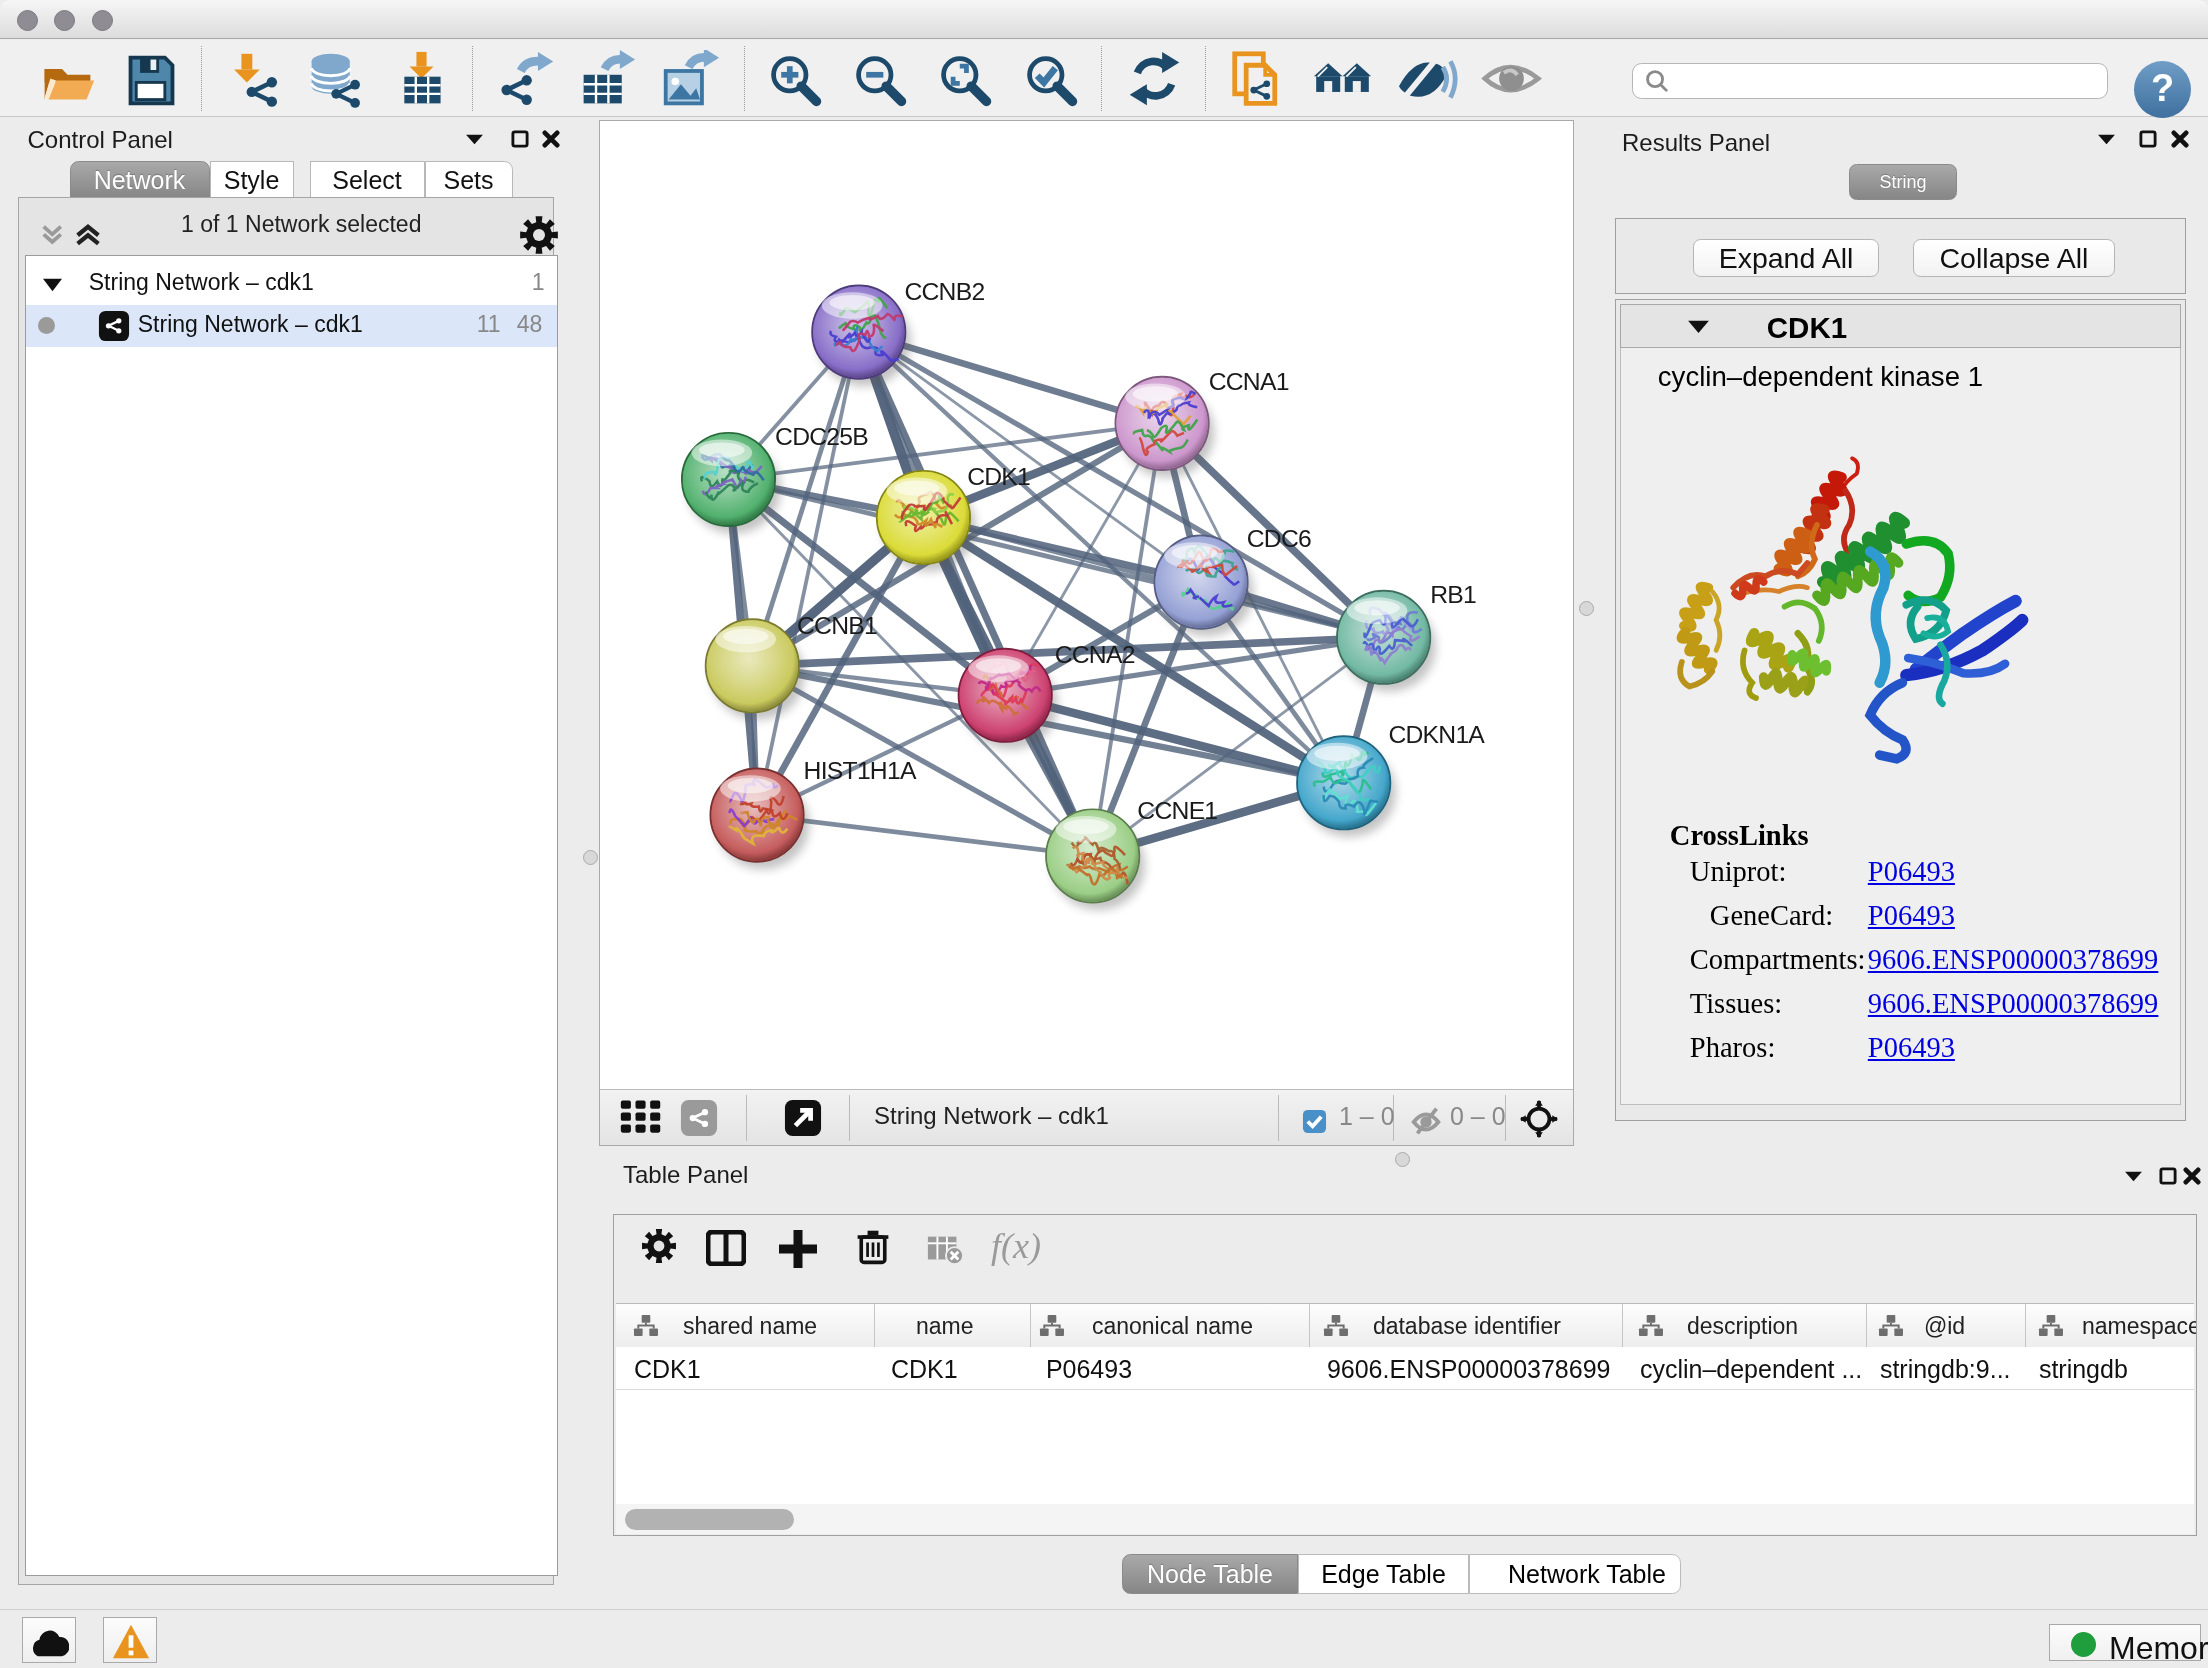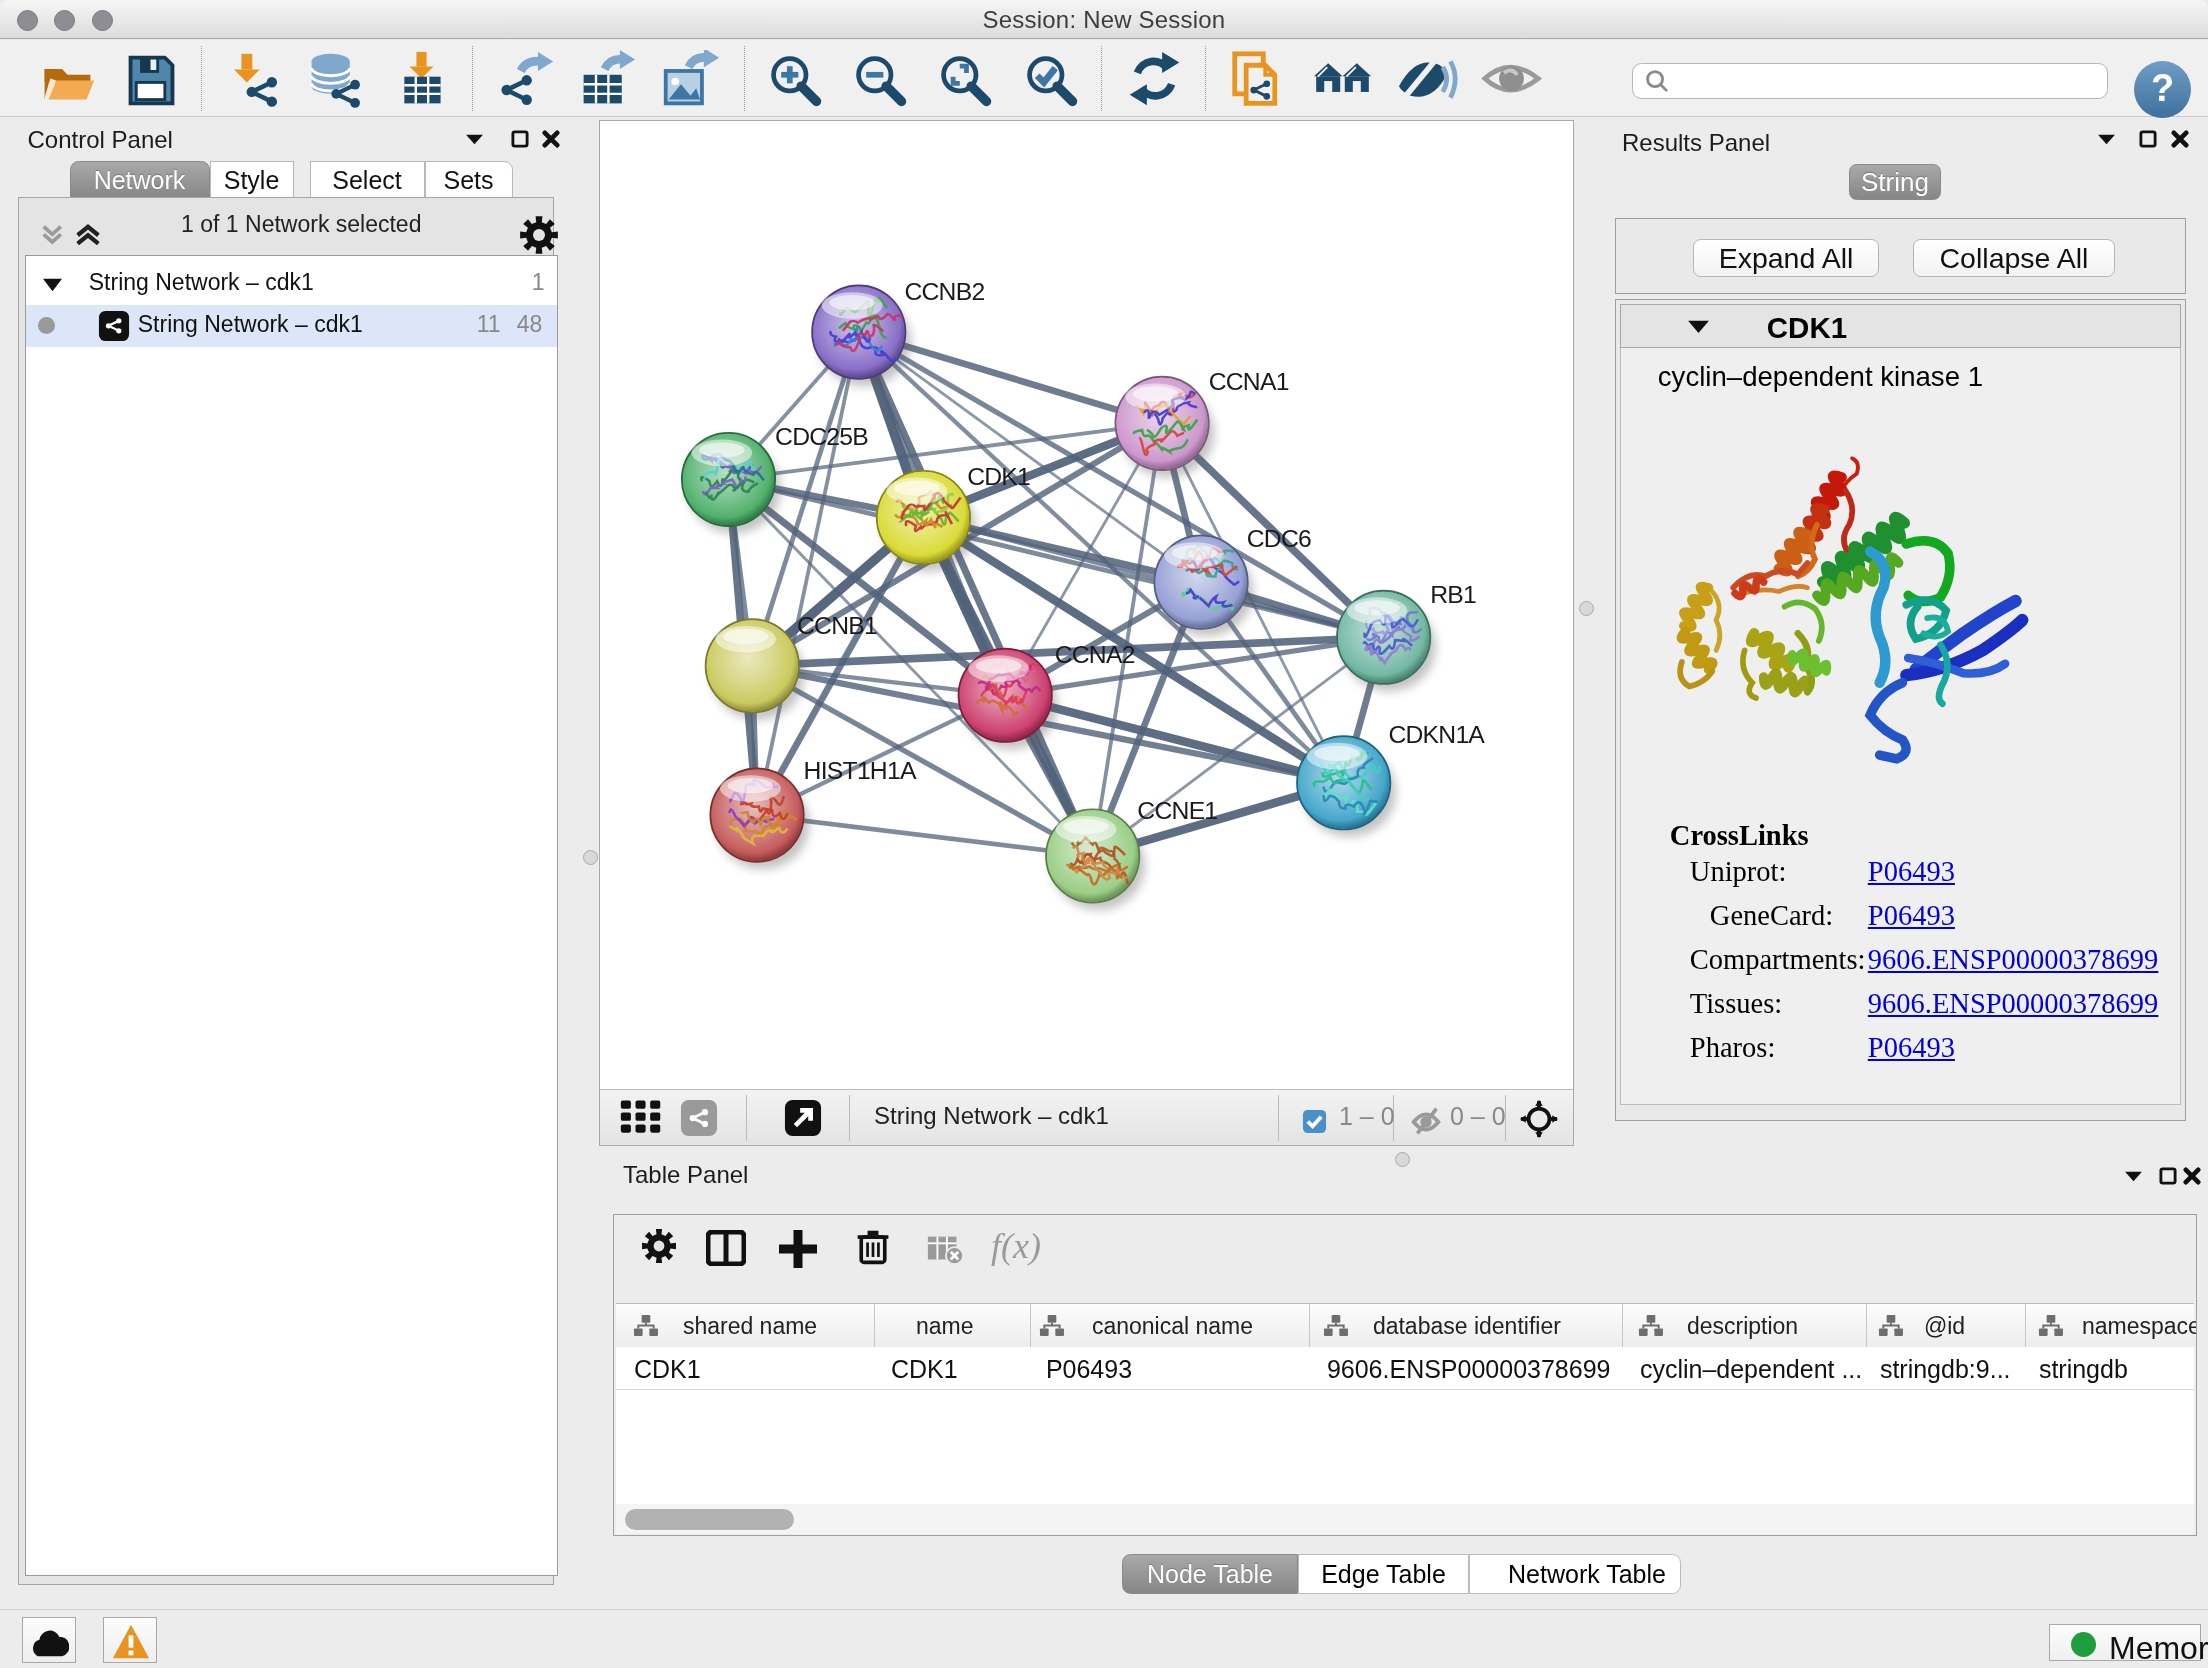--- a/index.html
+++ b/index.html
@@ -49,21 +49,20 @@
 .btab.tabsel{background:linear-gradient(#a9a9a9,#868686);color:#fff;border-color:#8a8a8a;}
 #statusline{left:0;top:1609px;width:2208px;height:0;border-top:1px solid #cfcfcf;}
 .sbtn{position:absolute;top:1617px;width:54px;height:46px;background:linear-gradient(#fcfcfc,#eee);border:1.9px solid #a9a9a9;}
 #membtn{position:absolute;left:2049px;top:1624px;width:152px;height:37px;background:linear-gradient(#fcfcfc,#f0f0f0);border:1px solid #a9a9a9;font-size:32px;color:#111;}
 </style></head>
 <body>
 <div id="titlebar" class="abs">
   <div class="tl" style="left:17px;"></div>
   <div class="tl" style="left:54px;"></div>
   <div class="tl" style="left:92px;"></div>
-  <div id="wtitle">Session: New Session</div>
 </div>
 <div id="toolbar" class="abs">
   <div id="tbicons">
       <svg class="abs" style="left:37px;top:9.5px;" width="61" height="61" viewBox="0 0 64 64">
         <path d="M8 20 L26 20 L32 26 L56 26 L56 34 L8 34 Z" fill="#b56a10"></path>
         <path d="M8 20 L8 52 L14 30 L30 30 L30 24 L26 20 Z" fill="#b56a10"></path>
         <path d="M12 52 L20 32 L60 32 L52 52 Z" fill="#f2ab52"></path>
         <path d="M8 50 L14 30 L20 32 L12 52 Z" fill="#fce9cd"></path>
       </svg>
 <svg class="abs" style="left:121px;top:9.5px;" width="61" height="61" viewBox="0 0 64 64">
@@ -688,21 +687,21 @@
   <div class="ptitle abs" style="left:44px;top:10.5px;">Results Panel</div>
     <svg class="abs" style="left:518px;top:13.3px;" width="21" height="15" viewBox="0 0 22 16">
       <polygon points="2,4 20,4 11,14" fill="#111"></polygon>
     </svg>
     <svg class="abs" style="left:561px;top:12.4px;" width="18" height="18" viewBox="0 0 19 19">
       <rect x="2" y="2" width="15" height="15" fill="none" stroke="#111" stroke-width="3" rx="2"></rect>
     </svg>
     <svg class="abs" style="left:593px;top:12.4px;" width="18" height="18" viewBox="0 0 19 19">
       <path d="M3 3 L16 16 M16 3 L3 16" stroke="#111" stroke-width="5" stroke-linecap="round"></path>
     </svg>
-  <div class="tab tabsel" style="left:271px;top:46px;width:92px;height:36px;line-height:34px;border-radius:7.6px;font-size:26px;text-align:center;">String</div>
+  <div class="tab tabsel" style="left:271px;top:46px;width:108px;height:36px;line-height:34px;border-radius:7.6px;font-size:18px;text-align:center;">String</div>
   <div id="rpbox1">
     <div class="btn" style="left:77px;top:20px;width:186px;height:38px;line-height:36px;">Expand All</div>
     <div class="btn" style="left:297px;top:20px;width:202px;height:38px;line-height:36px;">Collapse All</div>
   </div>
   <div id="rpbox2">
     <div id="cdk1hdr">
       <svg class="abs" style="left:65px;top:13.3px;" width="25" height="17" viewBox="0 0 26 18">
           <polygon points="2,3 24,3 13,16" fill="#111"></polygon>
         </svg>
         <span style="position:absolute;left:146px;top:6.7px;font-size:29.5px;font-weight:bold;">CDK1</span>

